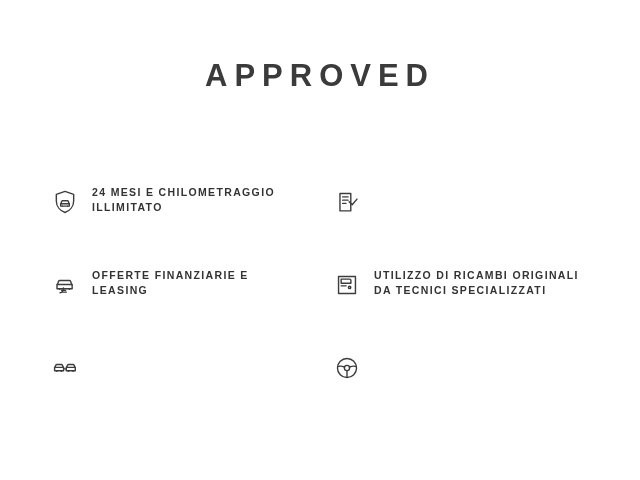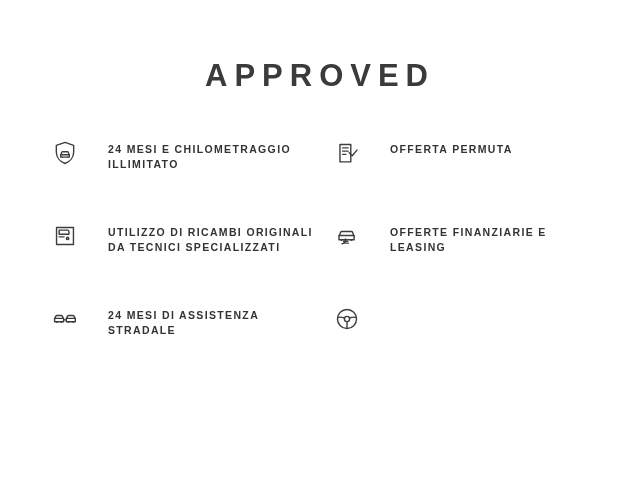--- a/index.html
+++ b/index.html
@@ -36,22 +36,22 @@
     position: absolute;
     top: 132px;
     left: 52px;
     width: 540px;
     display: grid;
     grid-template-columns: 282px 258px;
     grid-template-rows: 83px 83px 83px 83px;
   }
   .feature {
     display: flex;
-    align-items: flex-start;
-    gap: 30px;
+    align-items: flex-end;
+    gap: 14px;
     margin-top: 7px;
   }
   .feature .icon {
     flex: 0 0 auto;
     width: 26px;
     height: 26px;
     margin-top: 1px;
     color: #3d3d3d;
   }
   .feature .icon svg {
@@ -97,65 +97,63 @@
     <div class="feature">
       <span class="icon">
         <svg viewBox="0 0 24 24" fill="none" stroke="currentColor" stroke-width="1.3" stroke-linecap="round" stroke-linejoin="round">
           <path d="M5.5 4.2 H15.5 V20.2 H5.5 Z"></path>
           <path d="M8 7.3 H13"></path>
           <path d="M8 10.3 H13"></path>
           <path d="M8 13.3 H11"></path>
           <path d="M14 11.8 L16.8 14.6 L21.2 9.3"></path>
         </svg>
       </span>
-      <span class="label">OFFERTA PERMUTA</span>
-    </div>
-
-    <div class="feature">
-      <span class="icon">
-        <svg viewBox="0 0 24 24" fill="none" stroke="currentColor" stroke-width="1.3" stroke-linecap="round" stroke-linejoin="round">
-          <path d="M4.2 4.2 H19.8 V19.8 H4.2 Z"></path>
-          <path d="M6.6 6.6 H14.4 C15.1 6.6 15.6 7.1 15.6 7.8 V10.4 H6.6 Z"></path>
-          <path d="M6.6 12.8 H11.2"></path>
-          <circle cx="14.4" cy="14.2" r="1.1"></circle>
-        </svg>
-      </span>
-      <span class="label">UTILIZZO DI RICAMBI ORIGINALI DA TECNICI SPECIALIZZATI</span>
     </div>
 
     <div class="feature">
       <span class="icon">
         <svg viewBox="0 0 24 24" fill="none" stroke="currentColor" stroke-width="1.3" stroke-linecap="round" stroke-linejoin="round">
           <path d="M5 11.6 L6.1 8.6 C6.3 8.1 6.7 7.8 7.2 7.8 H16 C16.5 7.8 17 8.1 17.1 8.6 L18.2 11.6"></path>
           <path d="M4.6 11.6 H18.6 V15.4 H4.6 Z"></path>
           <circle cx="7" cy="15.6" r="0.9" fill="currentColor" stroke="none"></circle>
           <circle cx="16" cy="15.6" r="0.9" fill="currentColor" stroke="none"></circle>
           <path d="M13.2 18.6 H9.2"></path>
           <path d="M12.6 16.9 H8.8"></path>
           <path d="M10.6 14.8 C10.6 17.2 9.2 19.2 7.4 19.2"></path>
         </svg>
       </span>
       <span class="label">OFFERTE FINANZIARIE E LEASING</span>
     </div>
 
     <div class="feature">
       <span class="icon">
         <svg viewBox="0 0 24 24" fill="none" stroke="currentColor" stroke-width="1.3" stroke-linecap="round" stroke-linejoin="round">
+          <path d="M4.2 4.2 H19.8 V19.8 H4.2 Z"></path>
+          <path d="M6.6 6.6 H14.4 C15.1 6.6 15.6 7.1 15.6 7.8 V10.4 H6.6 Z"></path>
+          <path d="M6.6 12.8 H11.2"></path>
+          <circle cx="14.4" cy="14.2" r="1.1"></circle>
+        </svg>
+      </span>
+      <span class="label">UTILIZZO DI RICAMBI ORIGINALI DA TECNICI SPECIALIZZATI</span>
+    </div>
+
+    <div class="feature">
+      <span class="icon">
+        <svg viewBox="0 0 24 24" fill="none" stroke="currentColor" stroke-width="1.3" stroke-linecap="round" stroke-linejoin="round">
           <path d="M2.6 11.4 L3.6 9.4 C3.8 9 4.1 8.8 4.5 8.8 H8.6 C9 8.8 9.3 9 9.5 9.4 L10.5 11.4"></path>
           <path d="M2.4 11.4 H10.7 V14.6 H2.4 Z"></path>
           <circle cx="4.4" cy="14.8" r="0.8" fill="currentColor" stroke="none"></circle>
           <circle cx="8.7" cy="14.8" r="0.8" fill="currentColor" stroke="none"></circle>
           <path d="M13.4 11.4 L14.4 9.4 C14.6 9 14.9 8.8 15.3 8.8 H19.4 C19.8 8.8 20.1 9 20.3 9.4 L21.3 11.4"></path>
           <path d="M13.2 11.4 H21.5 V14.6 H13.2 Z"></path>
           <circle cx="15.2" cy="14.8" r="0.8" fill="currentColor" stroke="none"></circle>
           <circle cx="19.5" cy="14.8" r="0.8" fill="currentColor" stroke="none"></circle>
           <path d="M10.9 12.8 H13"></path>
         </svg>
       </span>
-      <span class="label">24 MESI DI ASSISTENZA STRADALE</span>
     </div>
 
     <div class="feature">
       <span class="icon">
         <svg viewBox="0 0 24 24" fill="none" stroke="currentColor" stroke-width="1.3" stroke-linecap="round" stroke-linejoin="round">
           <circle cx="12" cy="12" r="8.8"></circle>
           <circle cx="12" cy="12" r="2.4"></circle>
           <path d="M12 14.4 V20.6"></path>
           <path d="M9.7 11.1 C7.3 10.2 5.2 10.1 3.4 10.6"></path>
           <path d="M14.3 11.1 C16.7 10.2 18.8 10.1 20.6 10.6"></path>

